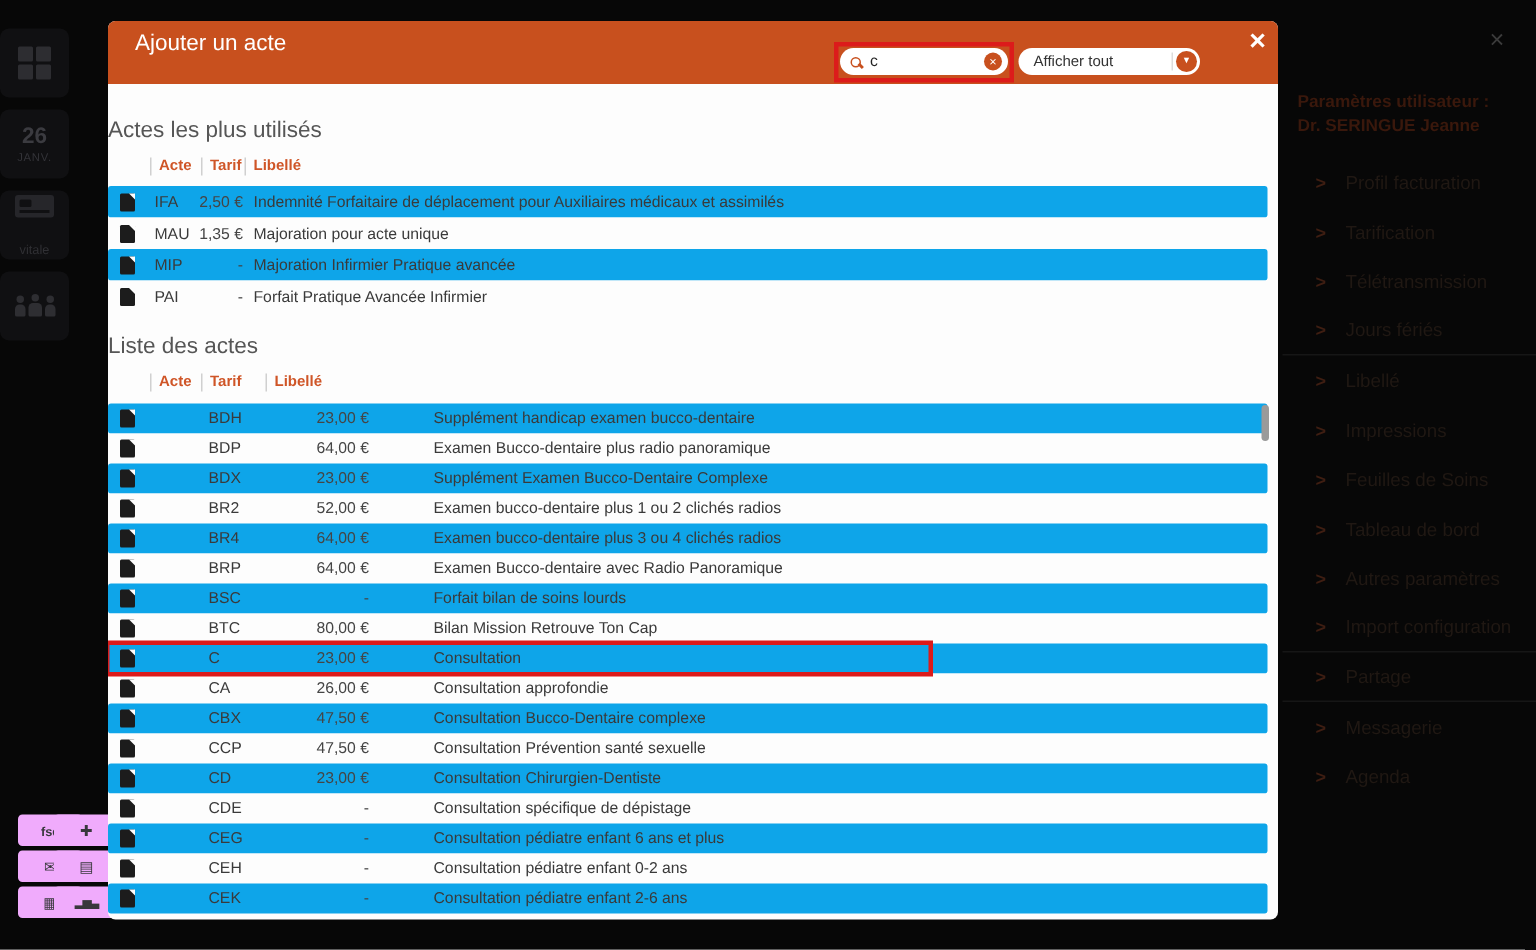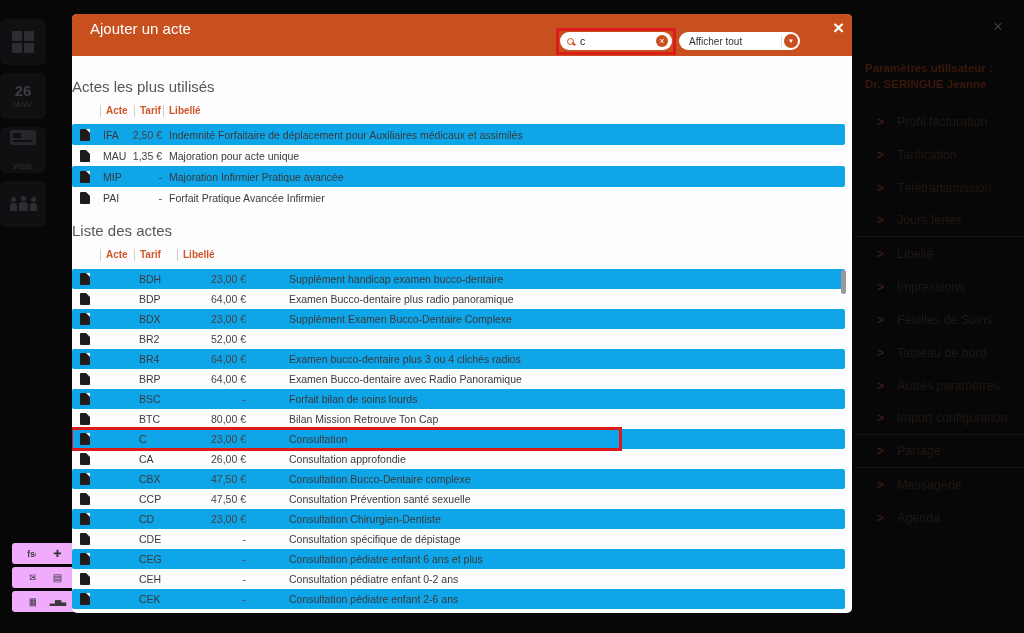--- a/index.html
+++ b/index.html
@@ -272,20 +272,21 @@
             <div class="row odd">
     <span class="doc"></span>
     <span class="c-acte">BDX</span>
     <span class="c-tarif">23,00 €</span>
     <span class="c-libelle">Supplément Examen Bucco-Dentaire Complexe</span>
   </div>
             <div class="row even">
     <span class="doc"></span>
     <span class="c-acte">BR2</span>
     <span class="c-tarif">52,00 €</span>
+    <span class="c-libelle">Examen bucco-dentaire plus 1 ou 2 clichés radios</span>
   </div>
             <div class="row odd">
     <span class="doc"></span>
     <span class="c-acte">BR4</span>
     <span class="c-tarif">64,00 €</span>
     <span class="c-libelle">Examen bucco-dentaire plus 3 ou 4 clichés radios</span>
   </div>
             <div class="row even">
     <span class="doc"></span>
     <span class="c-acte">BRP</span>

